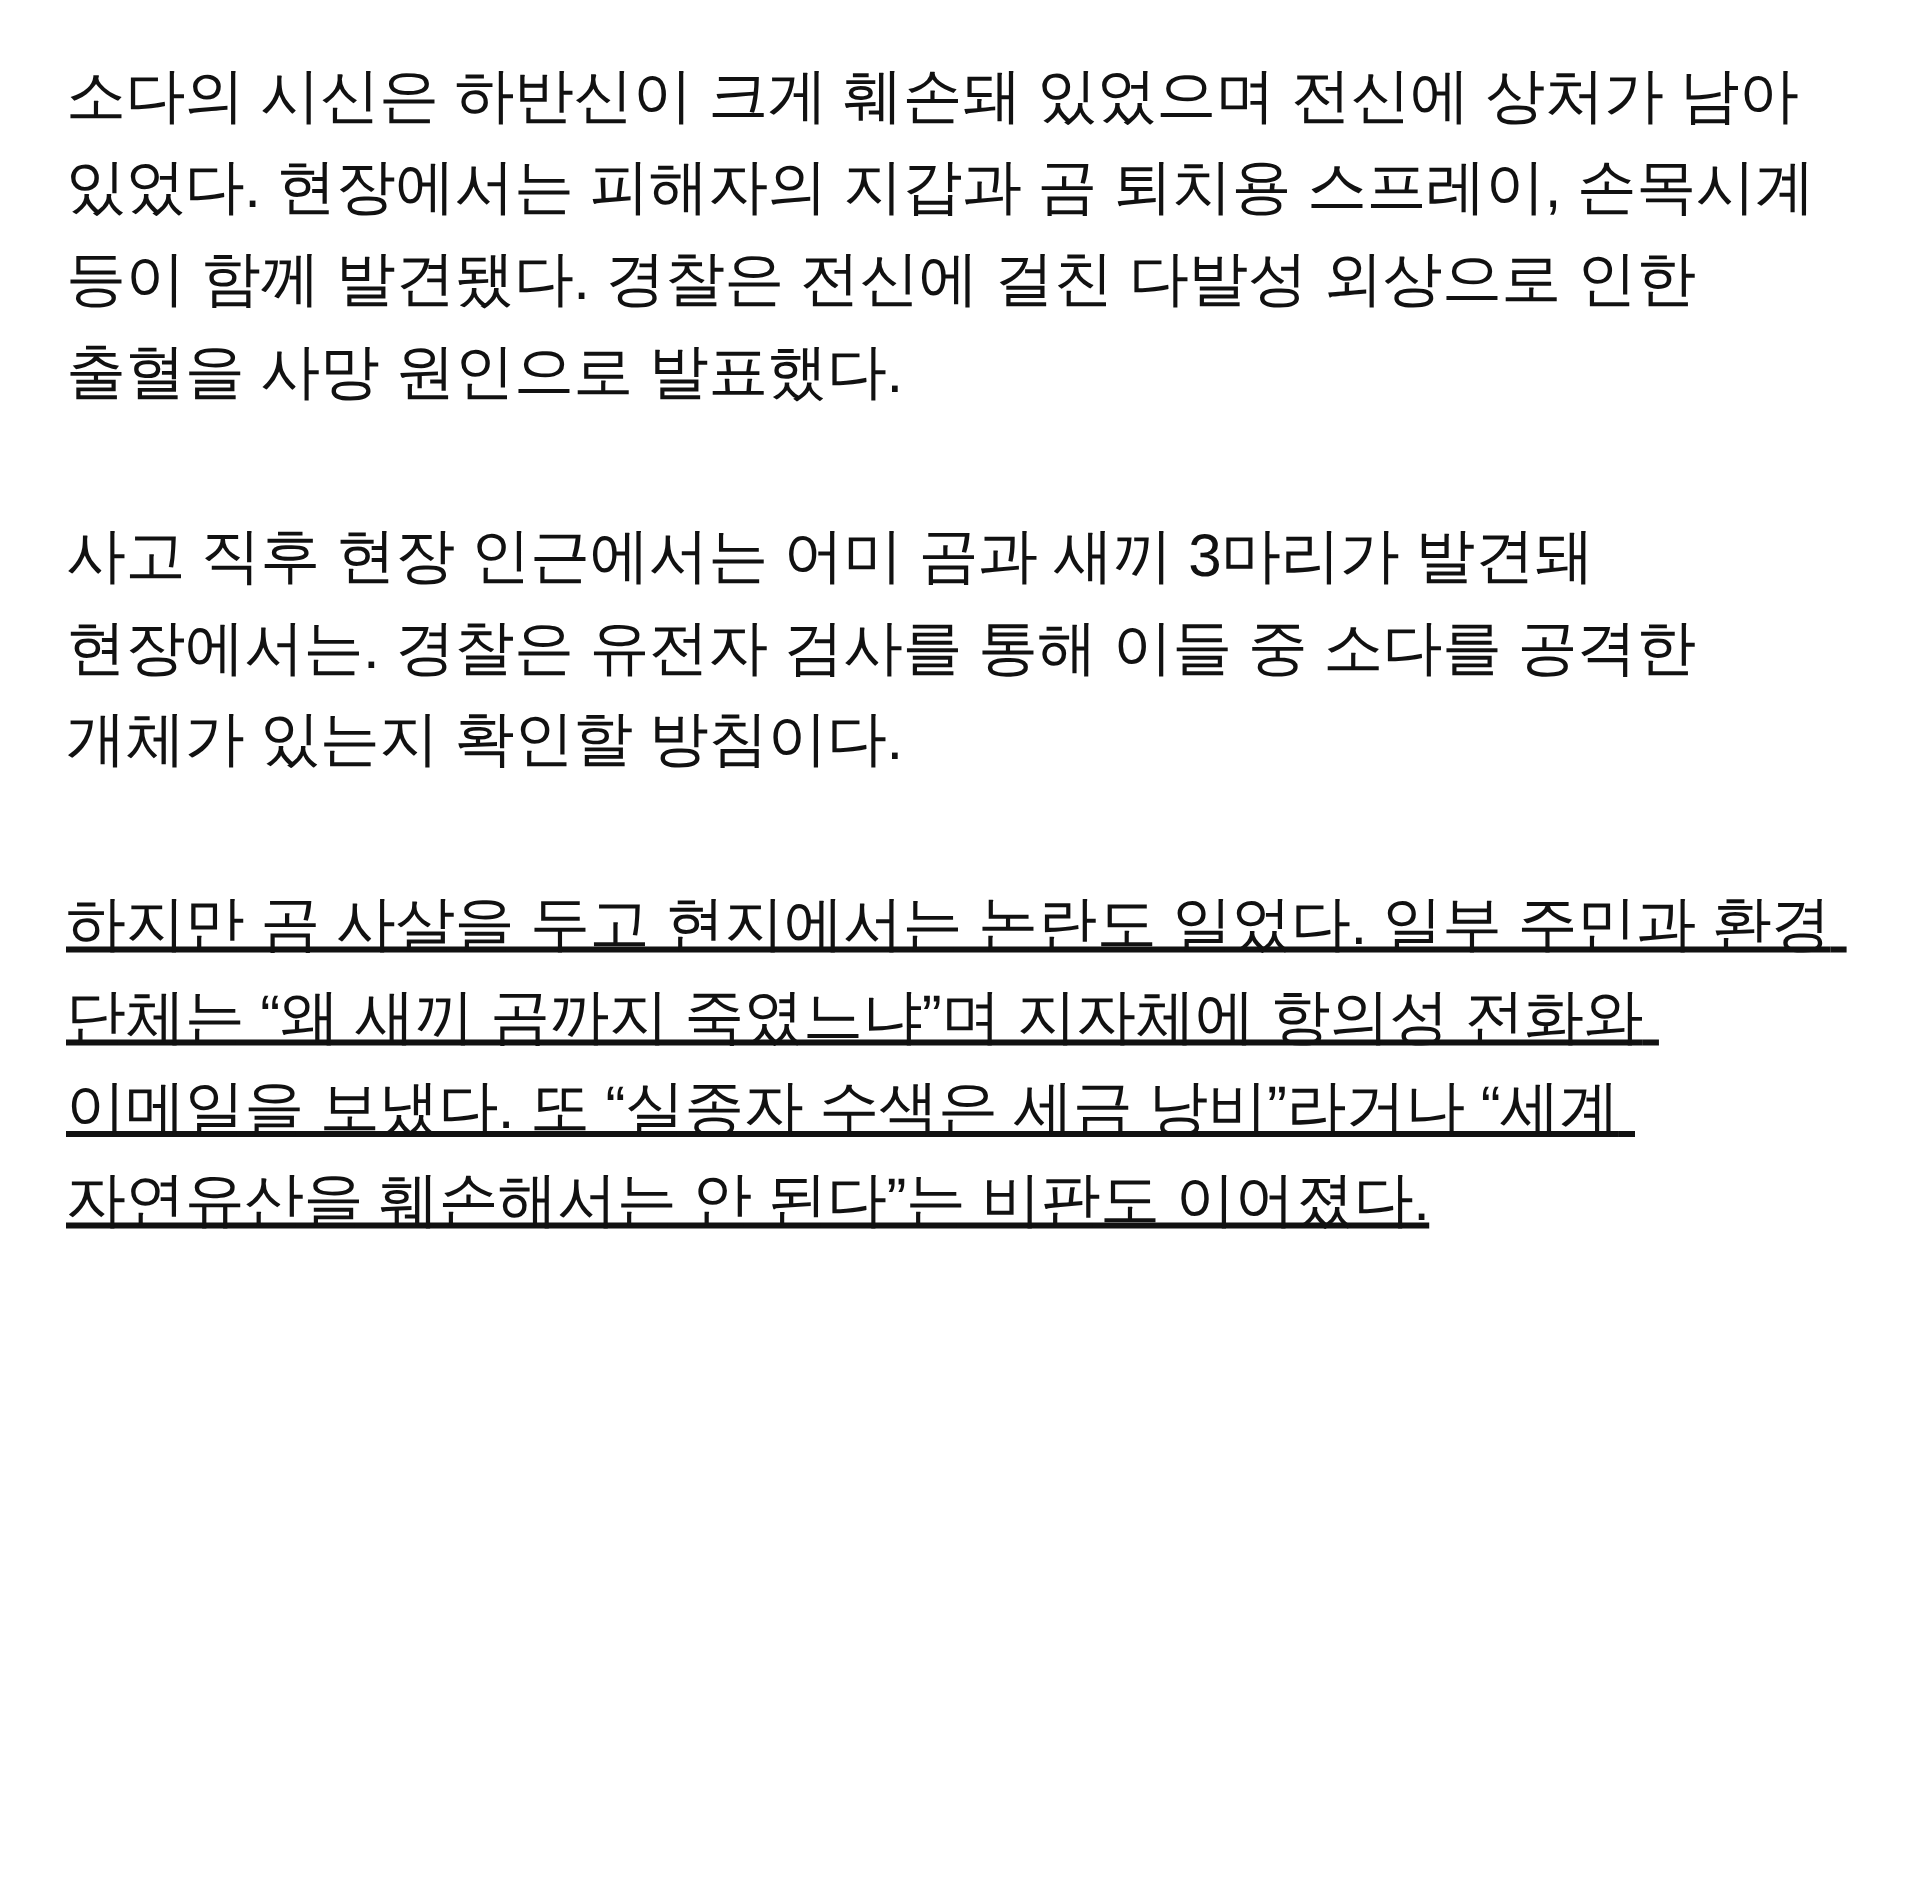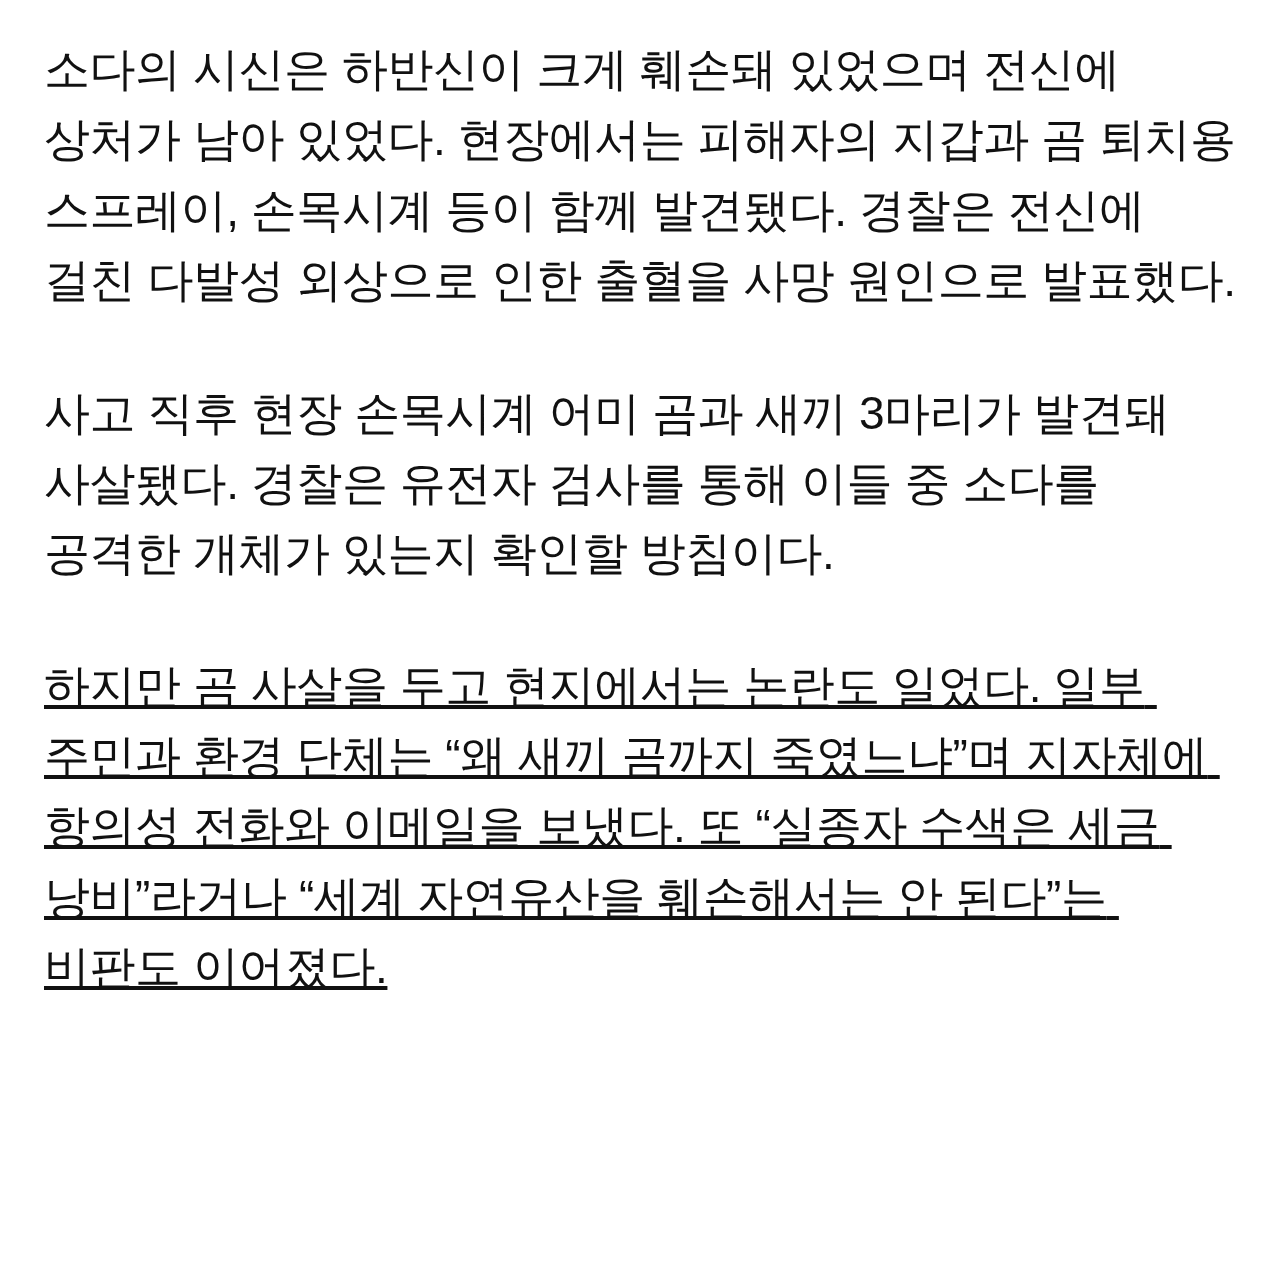--- a/index.html
+++ b/index.html
@@ -12,33 +12,33 @@
     min-height: 1267px;
     font-family: "Liberation Sans", "DejaVu Sans", sans-serif;
     color: #1a1a1a;
     -webkit-font-smoothing: antialiased;
   }
   .article-body {
     padding: 34px 44px 0 44px;
     box-sizing: border-box;
   }
   .paragraph {
-    font-size: 46px;
+    font-size: 40px;
     line-height: 1.53;
     letter-spacing: -0.01em;
     color: #111111;
     margin: 0 0 62px 0;
     word-break: keep-all;
     white-space: pre-wrap;
   }
   .paragraph:last-child {
     margin-bottom: 0;
     text-decoration: underline;
   }
 </style>
 </head>
 <body>
 
 <main class="article-body">
   <p class="paragraph">소다의 시신은 하반신이 크게 훼손돼 있었으며 전신에 상처가 남아 있었다. 현장에서는 피해자의 지갑과 곰 퇴치용 스프레이, 손목시계 등이 함께 발견됐다. 경찰은 전신에 걸친 다발성 외상으로 인한 출혈을 사망 원인으로 발표했다.</p>
-  <p class="paragraph">사고 직후 현장 손목시계 어미 곰과 새끼 3마리가 발견돼 사살됐다. 경찰은 유전자 검사를 통해 이들 중 소다를 공격한 개체가 있는지 확인할 방침이다.</p>
+  <p class="paragraph">사고 직후 현장 인근에서는 어미 곰과 새끼 3마리가 발견돼 현장에서는. 경찰은 유전자 검사를 통해 이들 중 소다를 공격한 개체가 있는지 확인할 방침이다.</p>
   <p class="paragraph">하지만 곰 사살을 두고 현지에서는 논란도 일었다. 일부 주민과 환경 단체는 “왜 새끼 곰까지 죽였느냐”며 지자체에 항의성 전화와 이메일을 보냈다. 또 “실종자 수색은 세금 낭비”라거나 “세계 자연유산을 훼손해서는 안 된다”는 비판도 이어졌다.</p>
 </main>
 
 </body></html>

